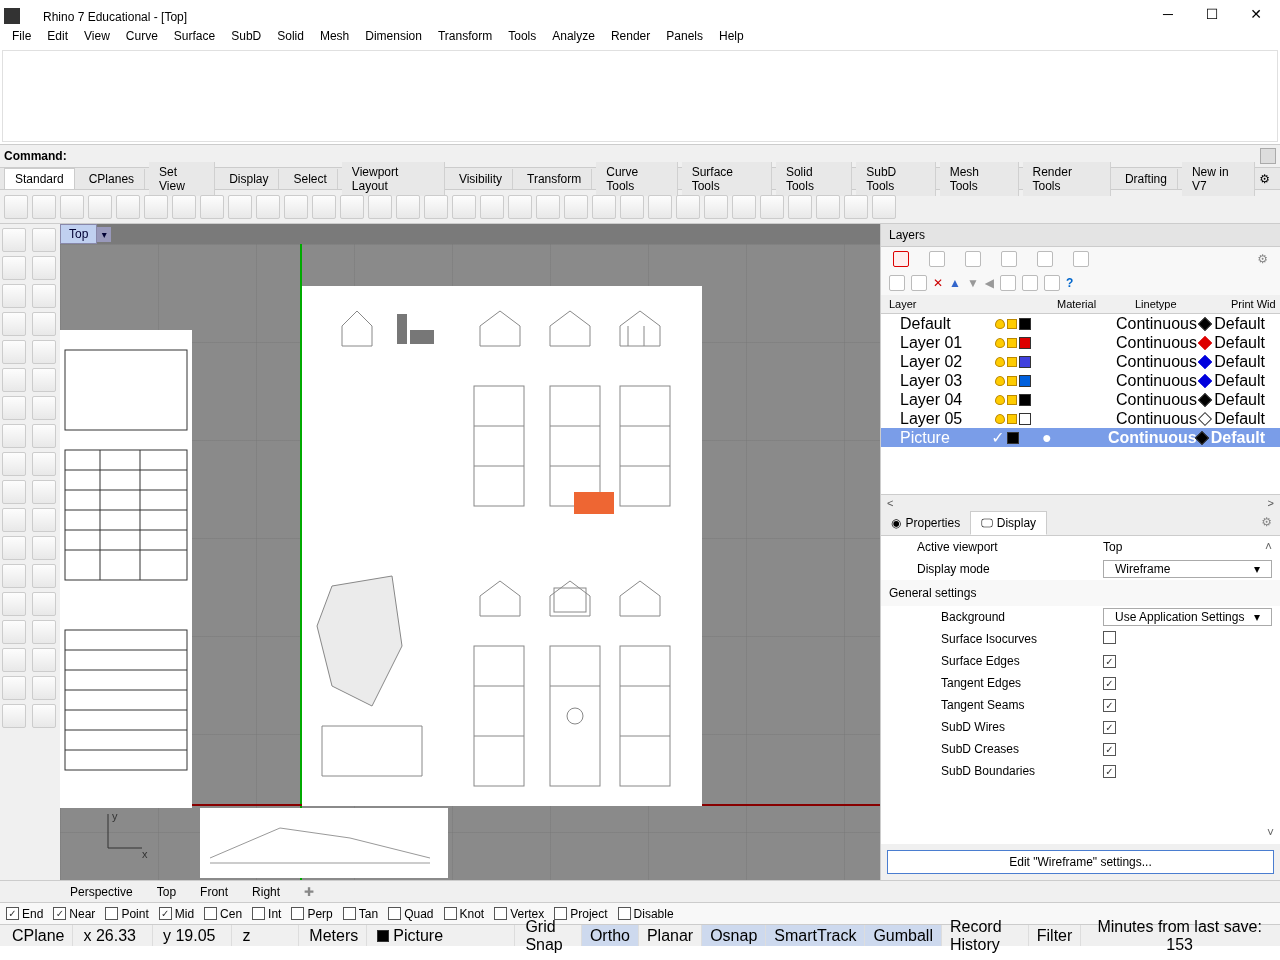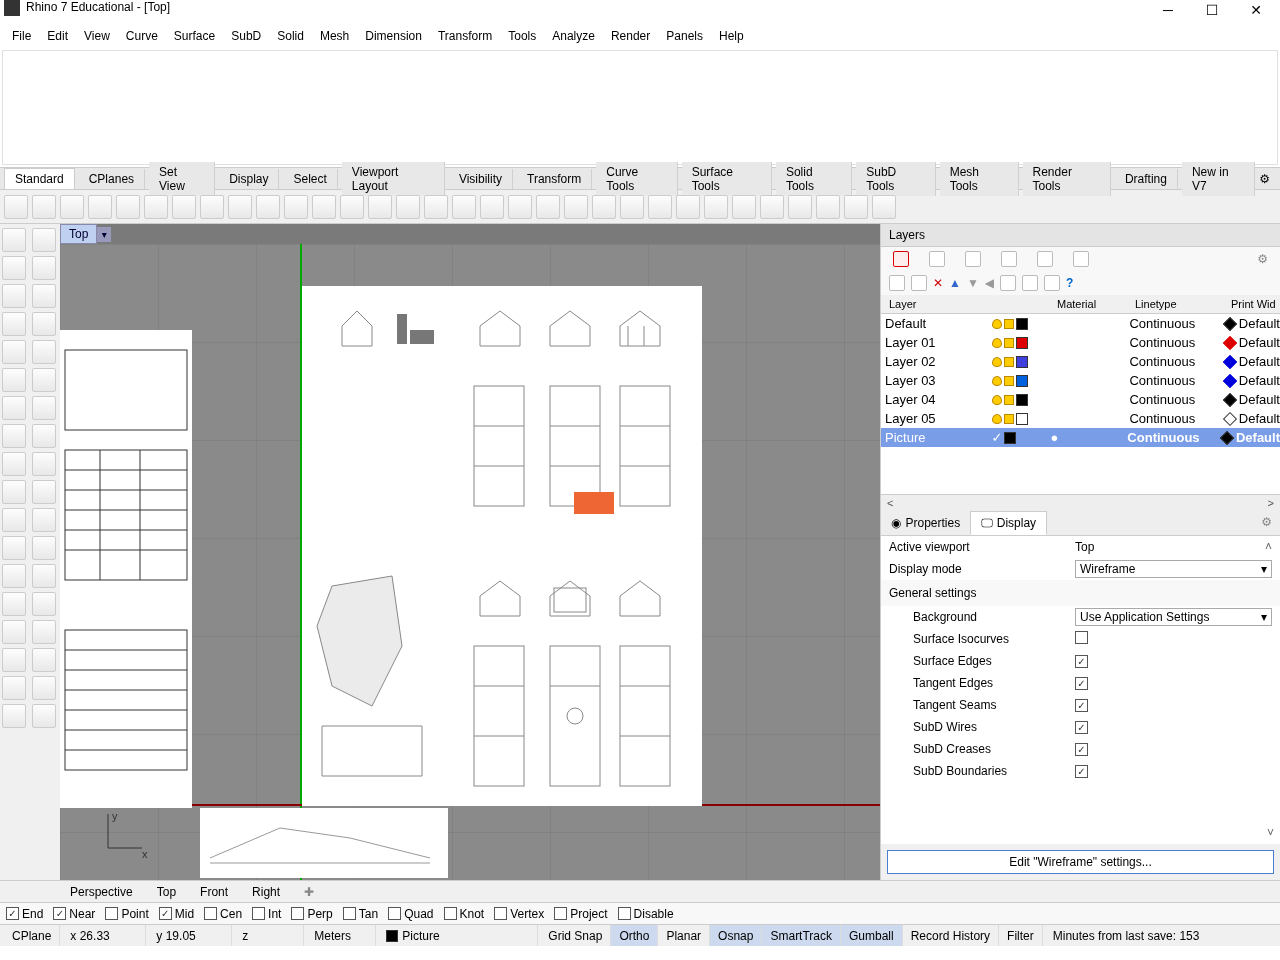--- a/index.html
+++ b/index.html
@@ -1,17 +1,17 @@
 <!DOCTYPE html>
 <html><head>
 <meta charset="utf-8">
 <style>
 * { box-sizing: border-box; margin: 0; padding: 0; font-family: "Segoe UI", Tahoma, sans-serif; }
 body { width: 1280px; height: 960px; background: #fff; overflow: hidden; font-size: 12px; color: #000; }
-.titlebar { height: 24px; display: flex; align-items: flex-start; padding: 0 4px; background: #fff; }
+.titlebar { height: 24px; display: flex; align-items: flex-end; padding: 0 4px; background: #fff; gap: 17px; }
 .titlebar .app-icon { width: 16px; height: 16px; background: #333; margin-right: 6px; }
 .titlebar .title { flex: 1; font-size: 12px; }
 .titlebar .win-controls { display: flex; gap: 16px; padding-right: 6px; }
 .win-btn { width: 28px; height: 20px; display: flex; align-items: center; justify-content: center; font-size: 14px; }
 .menubar { height: 24px; display: flex; align-items: center; background: #fff; padding: 0 4px; gap: 0; }
 .menubar .menu-item { padding: 2px 8px; }
 .command-area { height: 120px; background: #fff; border-bottom: 1px solid #ccc; display: flex; flex-direction: column; }
 .command-history { flex: 1; background: #fff; border: 1px solid #e0e0e0; margin: 2px; }
 .command-input-row { display: flex; align-items: center; padding: 3px 4px; background: #f0f0f0; border-top: 1px solid #ccc; }
 .command-label { font-weight: bold; margin-right: 6px; }
@@ -42,54 +42,54 @@
 .axis .y { position: absolute; bottom: 22px; left: 6px; }
 .axis .x { position: absolute; bottom: 0; left: 34px; }
 .right-panel { width: 400px; background: #f0f0f0; display: flex; flex-direction: column; border-left: 1px solid #ccc; }
 .panel-title { padding: 4px 8px; font-size: 12px; background: #e4e4e4; border-bottom: 1px solid #ccc; }
 .panel-toolbar { display: flex; align-items: center; gap: 20px; padding: 4px 12px; background: #f8f8f8; }
 .panel-toolbar2 { display: flex; align-items: center; gap: 6px; padding: 4px 8px; background: #f8f8f8; }
 .mini-icon { width: 16px; height: 16px; border: 1px solid #bbb; background: #fff; border-radius: 2px; }
 .mini-icon.sel { border-color: #d00; background: #fee; }
 .layer-header { display: flex; background: #f0f0f0; border-bottom: 1px solid #ccc; padding: 3px 4px; font-size: 11px; }
 .layer-list { background: #fff; height: 180px; overflow: hidden; }
-.layer-row { display: flex; align-items: center; padding: 1px 0; font-size: 13px; height: 19px; }
+.layer-row { display: flex; align-items: center; padding: 1px 15px; font-size: 16px; height: 19px; }
 .layer-row.selected { background: #7a9de8; color: #fff; }
 .col-layer { width: 112px; padding-left: 4px; }
 .col-icons { width: 60px; display: flex; gap: 2px; align-items: center; }
 .col-material { width: 78px; }
 .col-linetype { width: 96px; }
 .col-printwid { flex: 1; display: flex; align-items: center; gap: 4px; }
 .swatch { width: 12px; height: 12px; border: 1px solid #333; }
 .bulb { width: 10px; height: 10px; background: #fc0; border-radius: 50% 50% 50% 50% / 60% 60% 40% 40%; border:1px solid #b80; }
 .lock { width: 10px; height: 10px; background: #fc0; border:1px solid #b80; }
 .diamond { width: 10px; height: 10px; transform: rotate(45deg); border: 1px solid #333; }
 .diamond.black { background: #000; }
 .diamond.red { background: #d00; border-color:#d00;}
 .diamond.blue { background: #00d; border-color:#00d;}
 .diamond.white { background: #fff; }
 .scroll-hint { display: flex; justify-content: space-between; background: #eee; padding: 2px 6px; font-size: 11px; color: #555; border-top:1px solid #ccc;}
 .props-tabs { display: flex; background: #eee; border-bottom: 1px solid #ccc; }
 .props-tab { padding: 4px 10px; display: flex; align-items: center; gap: 4px; }
 .props-tab.active { background: #fff; border: 1px solid #ccc; border-bottom: 1px solid #fff; }
 .props-body { background: #fff; flex: 1; overflow: auto; font-size: 12px; padding-bottom: 4px; position: relative;}
 .prop-row { display: flex; align-items: center; padding: 2px 8px; height: 22px; }
-.prop-label { width: 186px; }
+.prop-label { width: 186px; margin-left: 28px; }
 .prop-label.sub { padding-left: 24px; }
 .prop-value { flex: 1; }
-.select-box { background: #fff; border: 1px solid #aaa; padding: 1px 4px; display: flex; justify-content: space-between; align-items: center; }
+.select-box { background: #fff; border: 1px solid #aaa; padding: 1px 11px; display: flex; justify-content: space-between; align-items: center; }
 .section-header { font-size: 12px; padding: 6px 8px; background: #f8f8f8;}
 .chk { width: 13px; height: 13px; border: 1px solid #555; background: #fff; display: inline-flex; align-items: center; justify-content: center; font-size: 10px; }
 .chk.checked::after { content: "✓"; color: #333; }
 .edit-btn { margin: 6px; padding: 4px; border: 1px solid #4a7dd0; text-align: center; background: #fff; }
 .view-tabs { height: 22px; background: #f0f0f0; display: flex; align-items: center; padding: 0 70px; gap: 24px; border-top: 1px solid #ccc; font-size: 12px;}
 .view-tabs .vt { }
 .osnap-bar { height: 22px; background: #f8f8f8; display: flex; align-items: center; padding: 0 6px; gap: 10px; border-top: 1px solid #ccc; font-size: 12px; }
 .osnap-bar label { display: flex; align-items: center; gap: 3px; }
-.statusbar { height: 22px; background: #f0f0f0; display: flex; align-items: center; padding: 0 4px; gap: 2px; border-top: 1px solid #ccc; font-size: 12px; }
+.statusbar { height: 22px; background: #f0f0f0; display: flex; align-items: center; padding: 0 4px; gap: 2px; border-top: 1px solid #ccc; font-size: 16px; }
 .status-cell { padding: 0 8px; border-right: 1px solid #ddd; height: 100%; display: flex; align-items: center; gap:4px;}
 .status-cell.toggle.on { background: #cdd9ee; }
 svg { display: block; }
 </style>
 </head>
 <body>
 
 <div class="titlebar">
   <div class="app-icon"></div>
   <div class="title">Rhino 7 Educational - [Top]</div>
@@ -113,20 +113,25 @@
     <div class="menu-item">Transform</div>
     <div class="menu-item">Tools</div>
     <div class="menu-item">Analyze</div>
     <div class="menu-item">Render</div>
     <div class="menu-item">Panels</div>
     <div class="menu-item">Help</div>
   </div>
 
 <div class="command-area">
   <div class="command-history"></div>
+  <div class="command-input-row">
+    <span class="command-label">Command:</span>
+    <input class="command-input" value="" style="">
+    <div class="spinner"></div>
+  </div>
 </div>
 
 <div class="tab-row" id="tabrow">
 <div class="tab-item active">Standard</div>
     <div class="tab-item">CPlanes</div>
     <div class="tab-item">Set View</div>
     <div class="tab-item">Display</div>
     <div class="tab-item">Select</div>
     <div class="tab-item">Viewport Layout</div>
     <div class="tab-item">Visibility</div>

